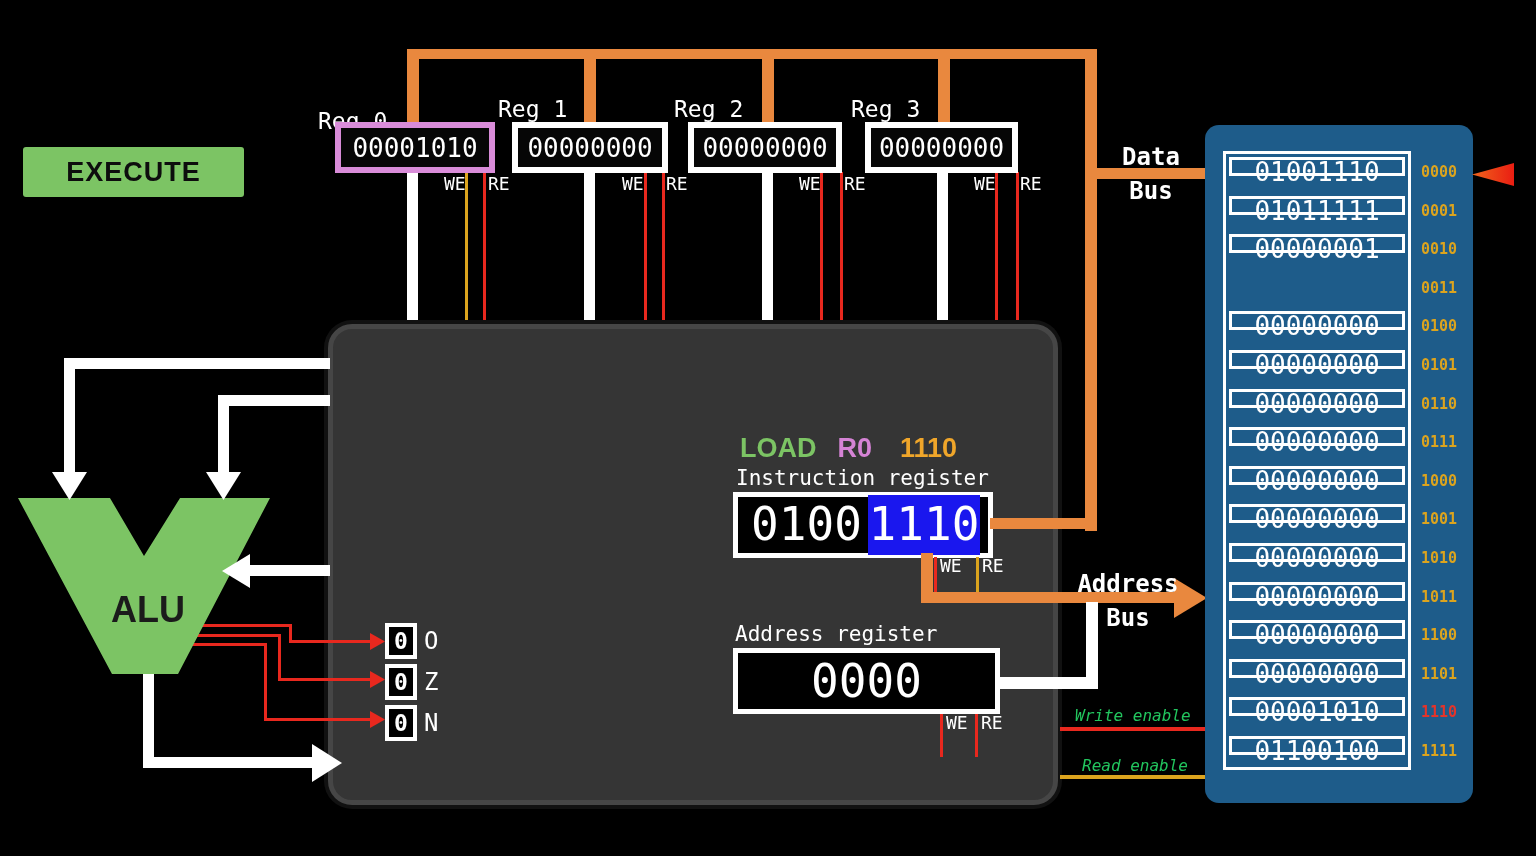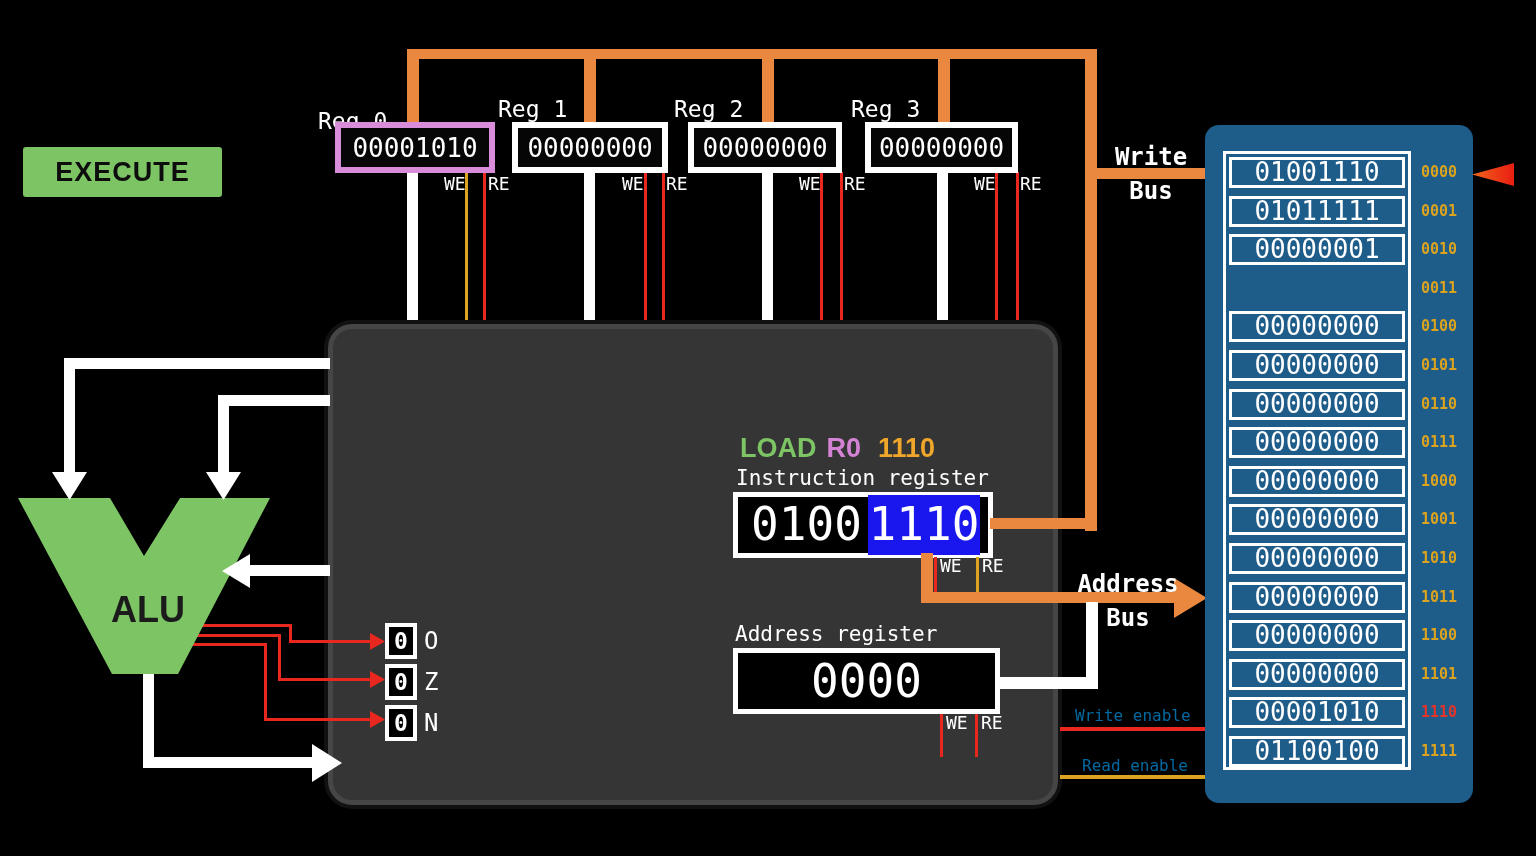--- a/index.html
+++ b/index.html
@@ -28,42 +28,42 @@
        border:5px solid #464646;border-radius:24px;box-sizing:border-box;box-shadow:0 0 0 4px #111;}
   .alu{position:absolute;left:18px;top:498px;width:252px;height:176px;background:var(--green);
        clip-path:polygon(0 0,36.5% 0,50% 33%,64.3% 0,100% 0,63.5% 100%,37.3% 100%);}
   .alu-lbl{position:absolute;left:110px;top:589px;width:76px;text-align:center;
            font-family:"Liberation Sans",sans-serif;font-weight:bold;font-size:36px;color:#1b1b1b;}
   .flag-box{position:absolute;left:385px;width:32px;height:36px;border:4px solid #fff;background:#000;
             box-sizing:border-box;display:flex;align-items:center;justify-content:center;
             font-size:23px;font-weight:bold;color:#fff;}
   .flag-lbl{position:absolute;left:424px;font-size:24px;color:#fff;}
   .instr{position:absolute;left:740px;top:433px;display:flex;
-         font-family:"Liberation Sans",sans-serif;font-weight:bold;font-size:27px;}
+         font-family:"Liberation Sans",sans-serif;font-weight:bold;font-size:27px;gap:11px;}
   .instr .op{color:var(--green);}
   .instr .rg{color:#D583D5;margin-left:10px;}
   .instr .ad{color:#F0A62A;margin-left:17px;}
   .ir-box{position:absolute;left:733px;top:492px;width:260px;height:66px;border:5px solid #fff;
           background:#000;box-sizing:border-box;}
   .ir-blue{position:absolute;left:868px;top:495px;width:112px;height:60px;background:var(--blue);}
   .ir-digits{position:absolute;height:60px;line-height:59px;text-align:center;font-size:46px;color:#fff;}
   .ar-box{position:absolute;left:733px;top:648px;width:267px;height:66px;border:5px solid #fff;
           background:#000;box-sizing:border-box;display:flex;align-items:center;justify-content:center;
           font-size:46px;color:#fff;}
   .buslbl{position:absolute;font-weight:bold;font-size:24px;color:#fff;text-align:center;}
-  .enlbl{position:absolute;font-size:16px;color:#0369a1;}
-  .exec{position:absolute;left:23px;top:147px;width:199px;height:50px;background:var(--green);
+  .enlbl{position:absolute;font-size:16px;color:#22c55e;font-style:italic;}
+  .exec{position:absolute;left:23px;top:147px;width:221px;height:50px;background:var(--green);
         border-radius:3px;display:flex;align-items:center;justify-content:center;
         font-family:"Liberation Sans",sans-serif;font-weight:bold;font-size:27px;color:#0d0d0d;
         letter-spacing:1px;}
   .mem-box{position:absolute;left:1205px;top:125px;width:268px;height:678px;background:var(--memblue);
            border-radius:14px;}
   .mem-frame{position:absolute;left:1223px;top:151px;width:188px;height:619px;border:3px solid #fff;
              box-sizing:border-box;}
-  .mem-cell{position:absolute;left:1229px;width:176px;height:31px;border:3px solid #fff;
+  .mem-cell{position:absolute;left:1229px;width:176px;height:19px;border:3px solid #fff;
             box-sizing:border-box;font-size:26px;line-height:24px;text-align:center;color:#fff;}
   .mem-addr{position:absolute;left:1421px;width:54px;font-size:15px;font-weight:bold;
             color:var(--gold);line-height:16px;}
   .mem-addr.active{color:var(--redaddr);}
   .ptr{position:absolute;left:1472px;top:163px;width:42px;height:23px;
        background:linear-gradient(90deg,#F0661C,#EA1D12);clip-path:polygon(100% 0,100% 100%,0 50%);}
 </style>
 </head>
 <body>
 
@@ -188,21 +188,21 @@
   <div class="lbl" style="left:735px;top:622px;font-size:21px">Address register</div>
   <div class="ar-box">
       <span>0000</span>
     </div>
   <div class="wire w-red" style="left:940px;top:714px;width:3px;height:43px"></div>
   <div class="wire w-red" style="left:975px;top:714px;width:3px;height:43px"></div>
   <div class="lbl tiny" style="left:946px;top:716px">WE</div>
   <div class="lbl tiny" style="left:981px;top:716px">RE</div>
 
   <div class="buslbl" style="left:1098px;top:143px;width:106px">
-    <div>Write</div>
+    <div>Data</div>
     <div style="margin-top:6px">Bus</div>
   </div>
   <div class="buslbl" style="left:1074px;top:570px;width:108px">Address</div>
   <div class="buslbl" style="left:1074px;top:604px;width:108px">Bus</div>
 
   <div class="enlbl" style="left:1075px;top:706px">Write enable</div>
   <div class="wire w-red" style="left:1060px;top:727px;width:147px;height:4px"></div>
   <div class="enlbl" style="left:1082px;top:756px">Read enable</div>
   <div class="wire w-gold" style="left:1060px;top:775px;width:147px;height:4px"></div>
 

